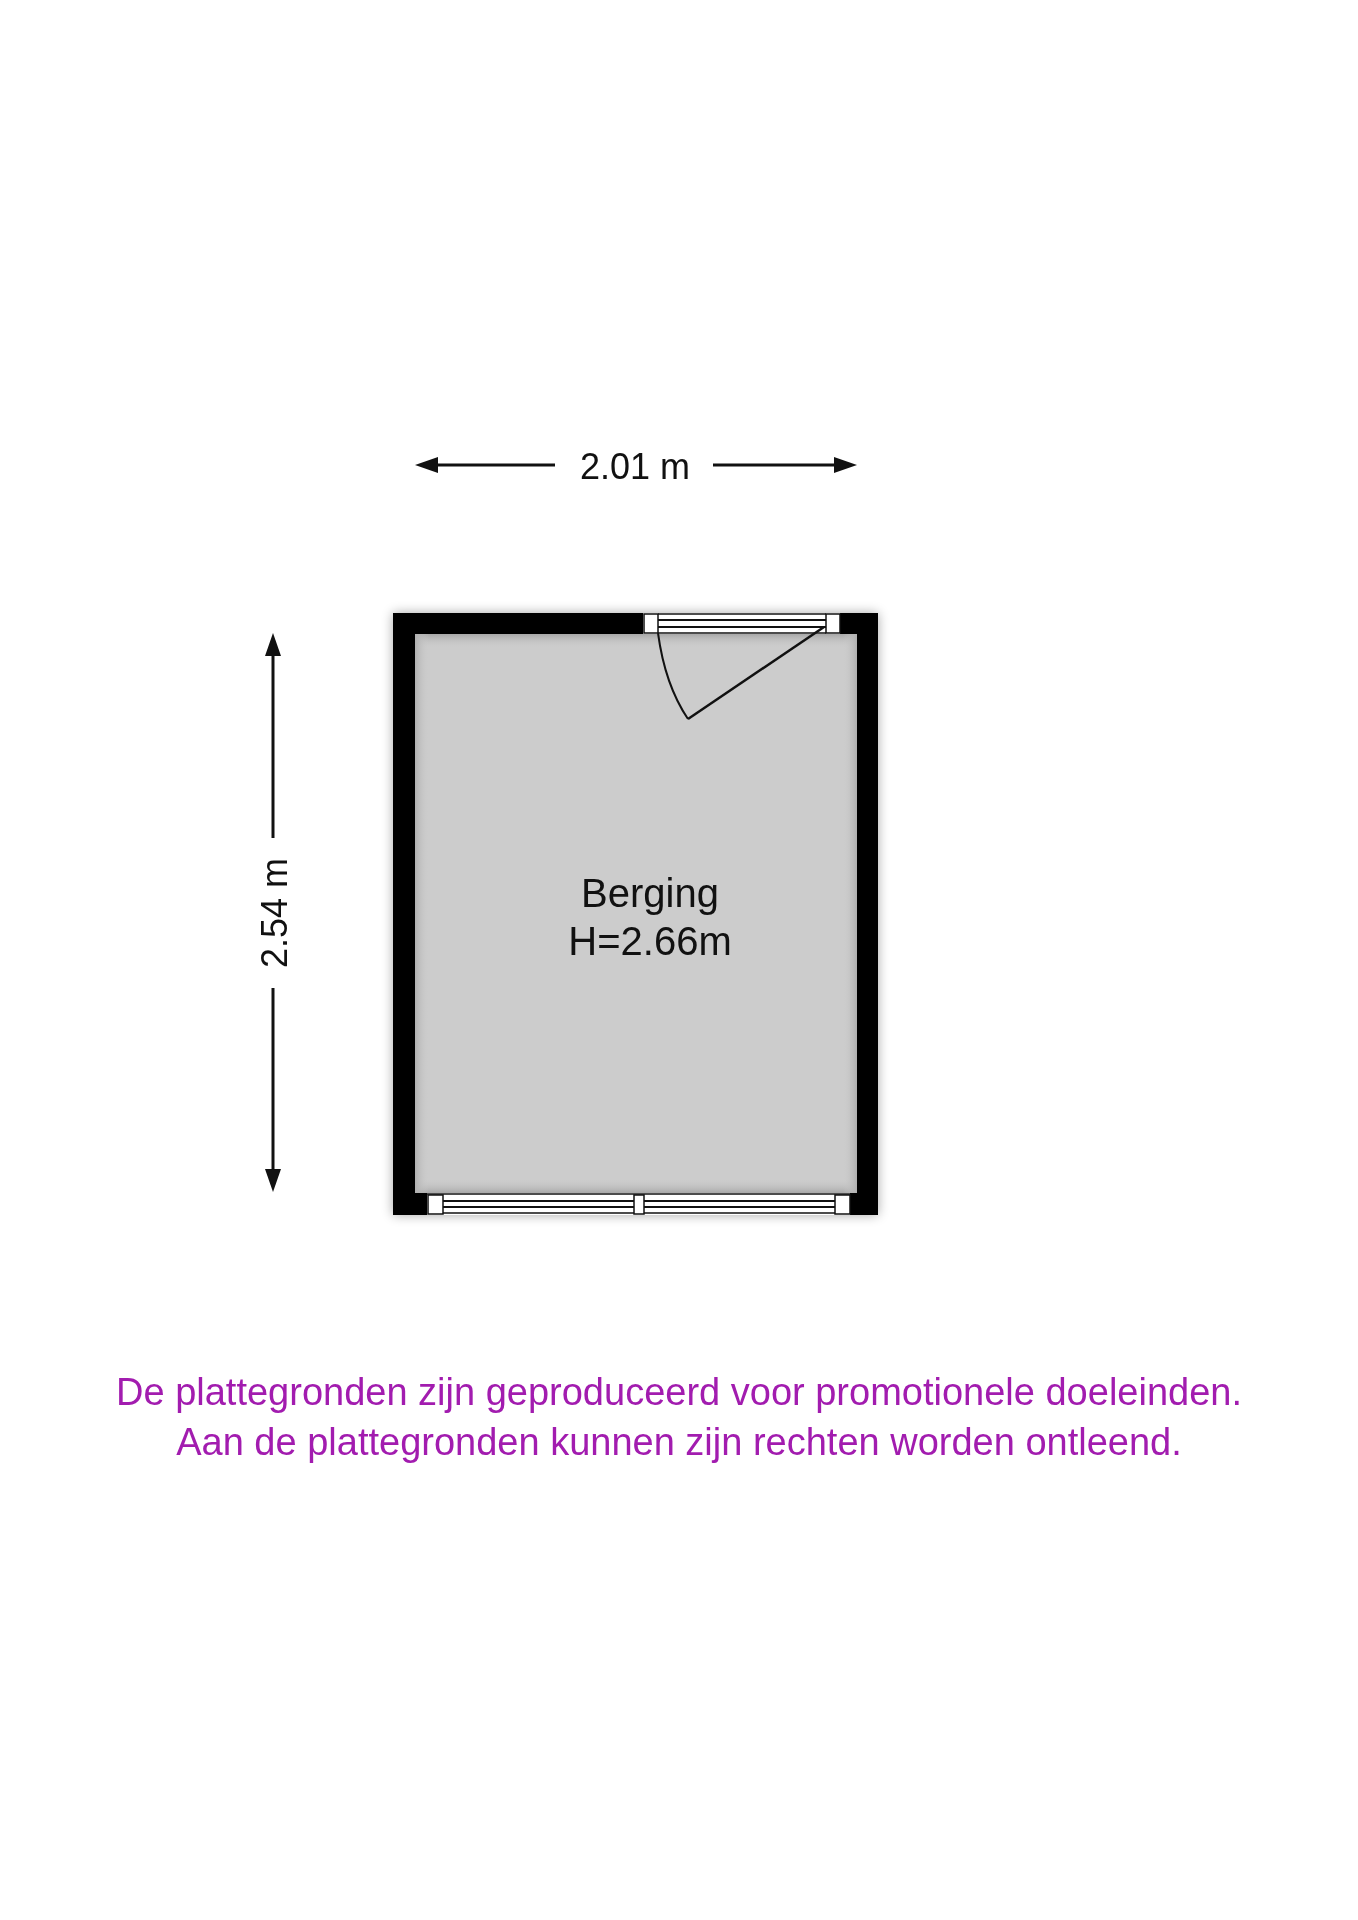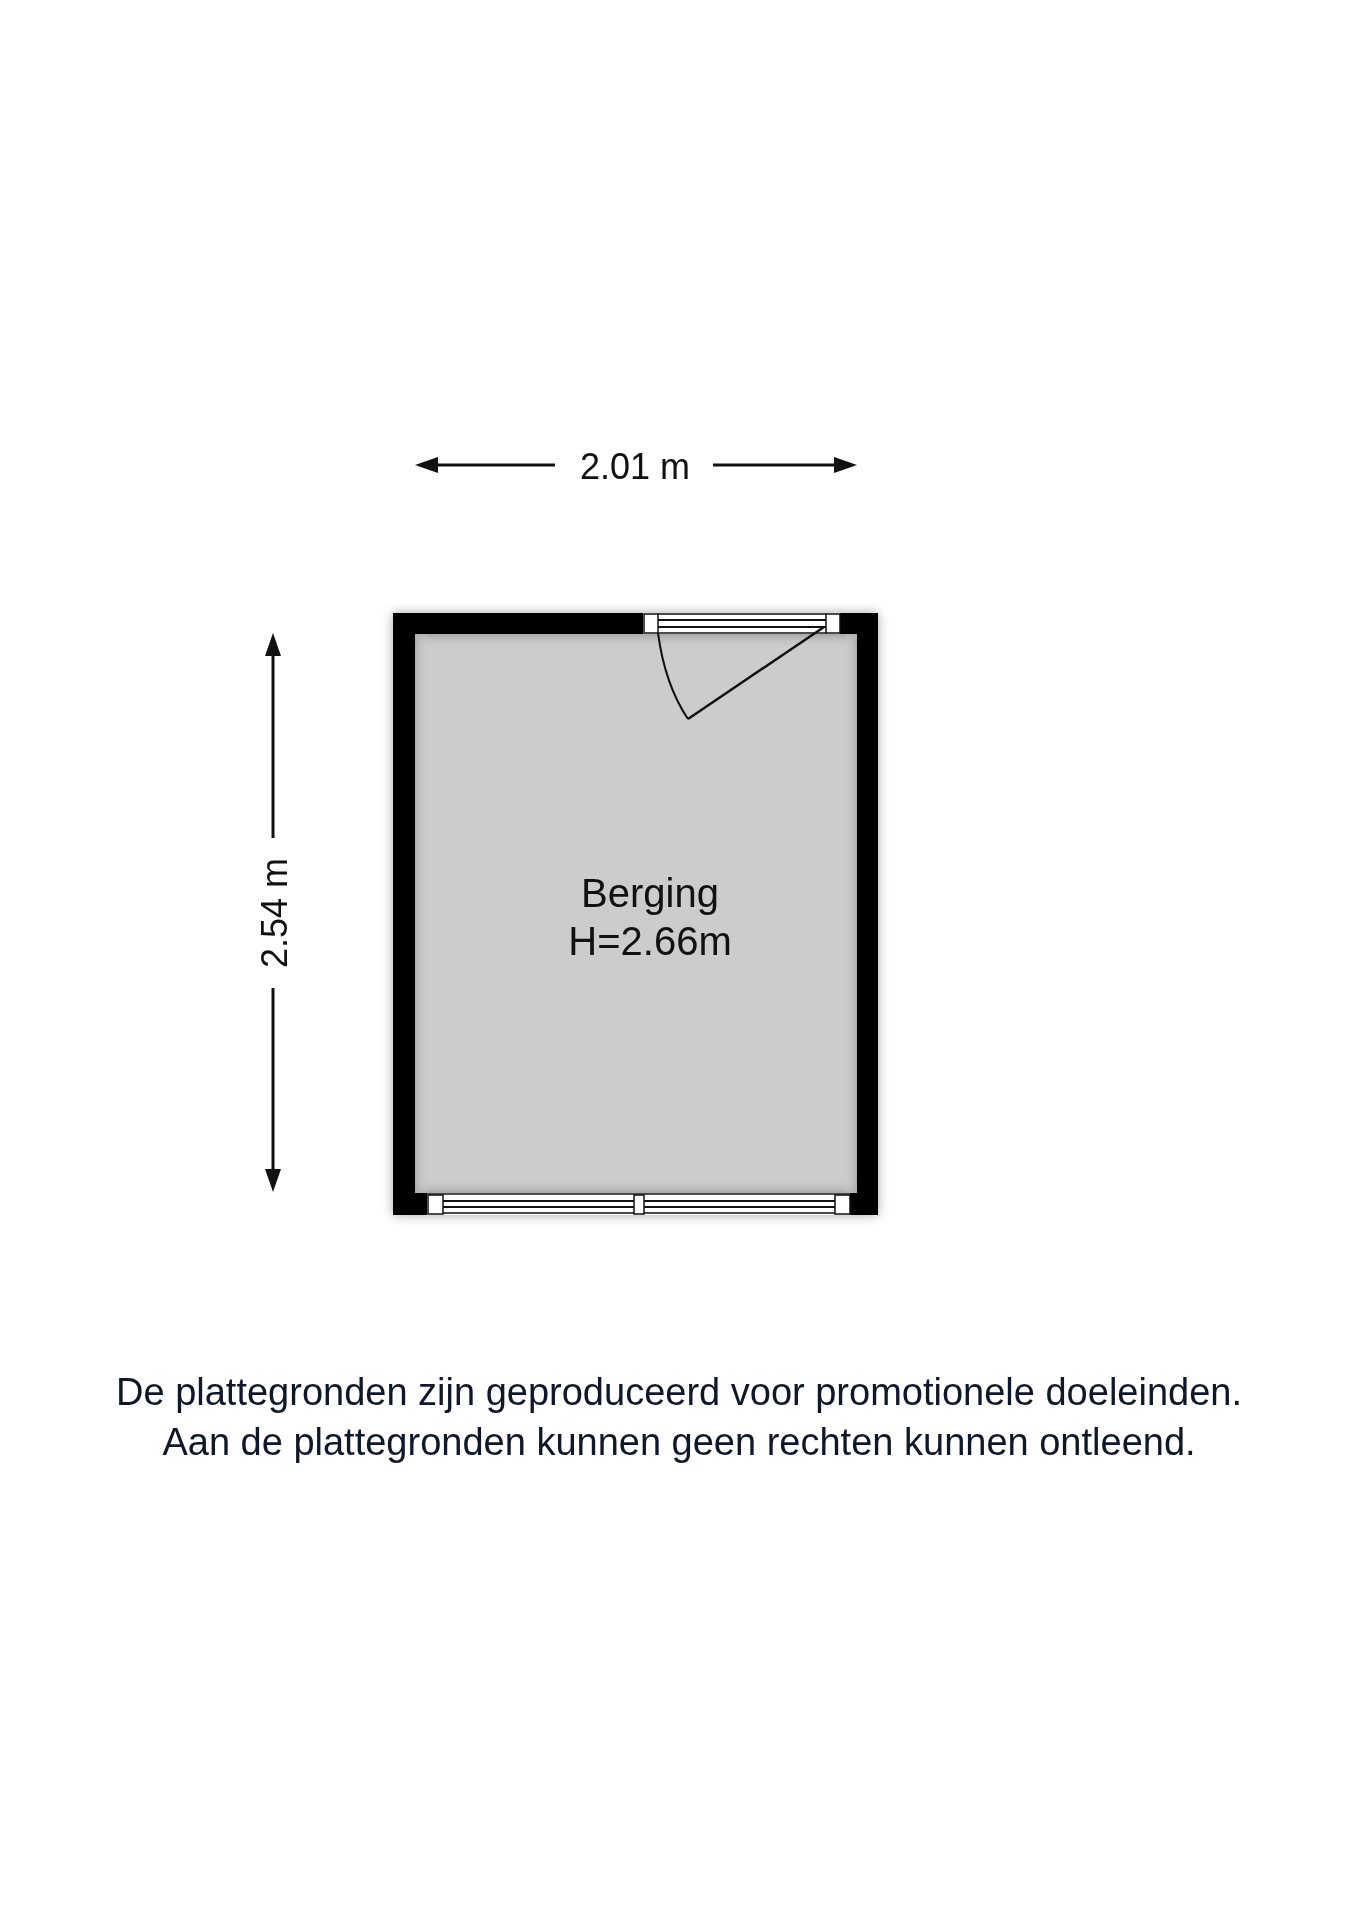--- a/index.html
+++ b/index.html
@@ -1,20 +1,20 @@
 <!DOCTYPE html>
 <html><head>
 <meta charset="utf-8">
 <style>
   html, body { margin:0; padding:0; background:#ffffff; }
   body { width:1358px; height:1920px; position:relative; overflow:hidden; font-family:"Liberation Sans", sans-serif; }
   svg { position:absolute; left:0; top:0; }
   .dim-text { font-family:"Liberation Sans", sans-serif; font-size:36px; fill:#111; }
   .room-text { font-family:"Liberation Sans", sans-serif; font-size:40px; fill:#111; }
-  .disclaimer { position:absolute; left:0; width:1358px; text-align:center; font-size:38px; color:#0f172a; line-height:48px; }
+  .disclaimer { position:absolute; left:0; width:1358px; text-align:center; font-size:38px; color:#a21caf; line-height:48px; }
 </style>
 </head>
 <body>
 
 <svg width="1358" height="1920" viewBox="0 0 1358 1920">
   <defs>
     <filter id="shadow" x="-10%" y="-10%" width="120%" height="120%">
       <feGaussianBlur in="SourceAlpha" stdDeviation="6"></feGaussianBlur>
       <feOffset dx="0" dy="0"></feOffset>
       <feComponentTransfer>
@@ -94,13 +94,13 @@
       <line x1="644" y1="1207" x2="835" y2="1207" stroke="#111" stroke-width="2"></line>
       <line x1="644" y1="1213" x2="835" y2="1213" stroke="#111" stroke-width="1.5"></line>
     </g>
 
     <text x="650" y="907" text-anchor="middle" class="room-text">Berging</text>
     <text x="650" y="955" text-anchor="middle" class="room-text">H=2.66m</text>
   </g>
 </svg>
 
 <div class="disclaimer" style="top:1368px;">De plattegronden zijn geproduceerd voor promotionele doeleinden.</div>
-<div class="disclaimer" style="top:1418px;">Aan de plattegronden kunnen geen rechten kunnen ontleend.</div>
+<div class="disclaimer" style="top:1418px;">Aan de plattegronden kunnen zijn rechten worden ontleend.</div>
 
 </body></html>

